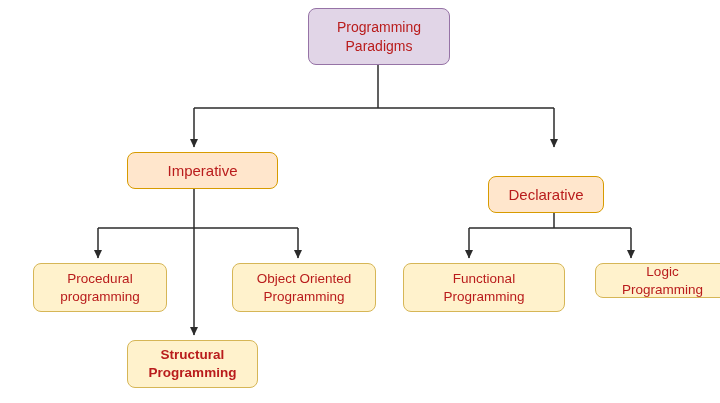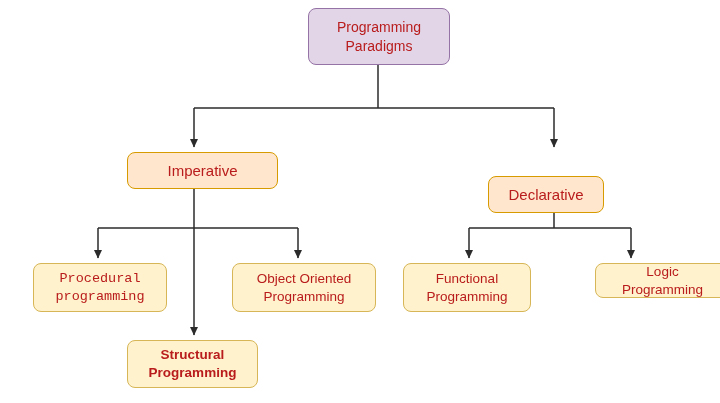--- a/index.html
+++ b/index.html
@@ -48,23 +48,23 @@
     border-color: #d79b00;
     font-size: 15px;
   }
   .node.leaf {
     background: #fff2cc;
     border-color: #d6b656;
     font-size: 13.5px;
   }
   #node-imperative   { left: 127px; top: 152px; width: 151px; height: 37px; }
   #node-declarative  { left: 488px; top: 152px; width: 116px; height: 37px; margin-top: 24px; }
-  #node-procedural   { left: 33px;  top: 263px; width: 134px; height: 49px; font-family: Liberation Mono, monospace; }
+  #node-procedural   { left: 33px;  top: 263px; width: 134px; height: 49px; }
   #node-oop          { left: 232px; top: 263px; width: 144px; height: 49px; }
-  #node-functional   { left: 403px; top: 263px; width: 128px; height: 49px; }
+  #node-functional   { left: 403px; top: 263px; width: 162px; height: 49px; }
   #node-logic        { left: 563px; top: 263px; width: 135px; height: 35px; margin-left: 32px; }
   #node-structural   { left: 127px; top: 340px; width: 131px; height: 48px; font-weight: bold; }
 </style>
 </head>
 <body>
 
 <div class="canvas">
 
   <svg class="edges" width="720" height="403" viewBox="0 0 720 403">
     <defs>

